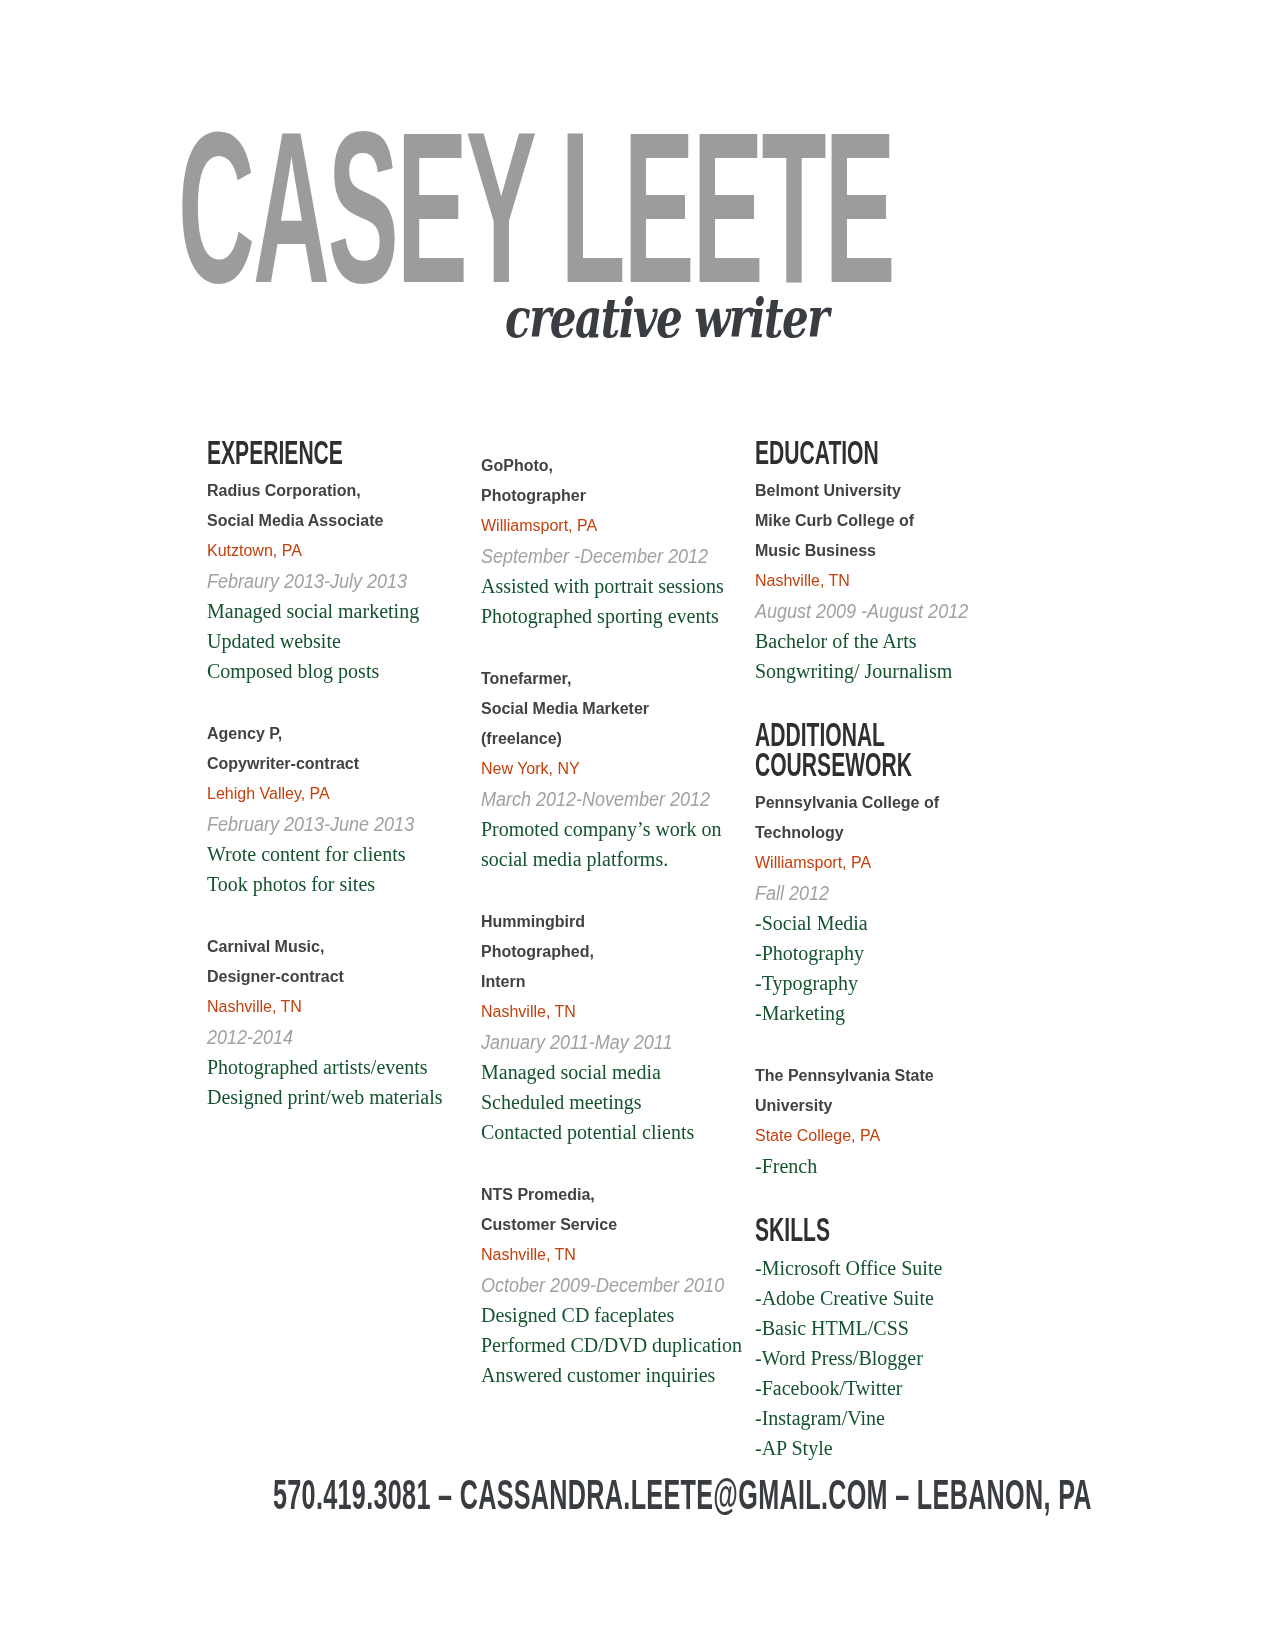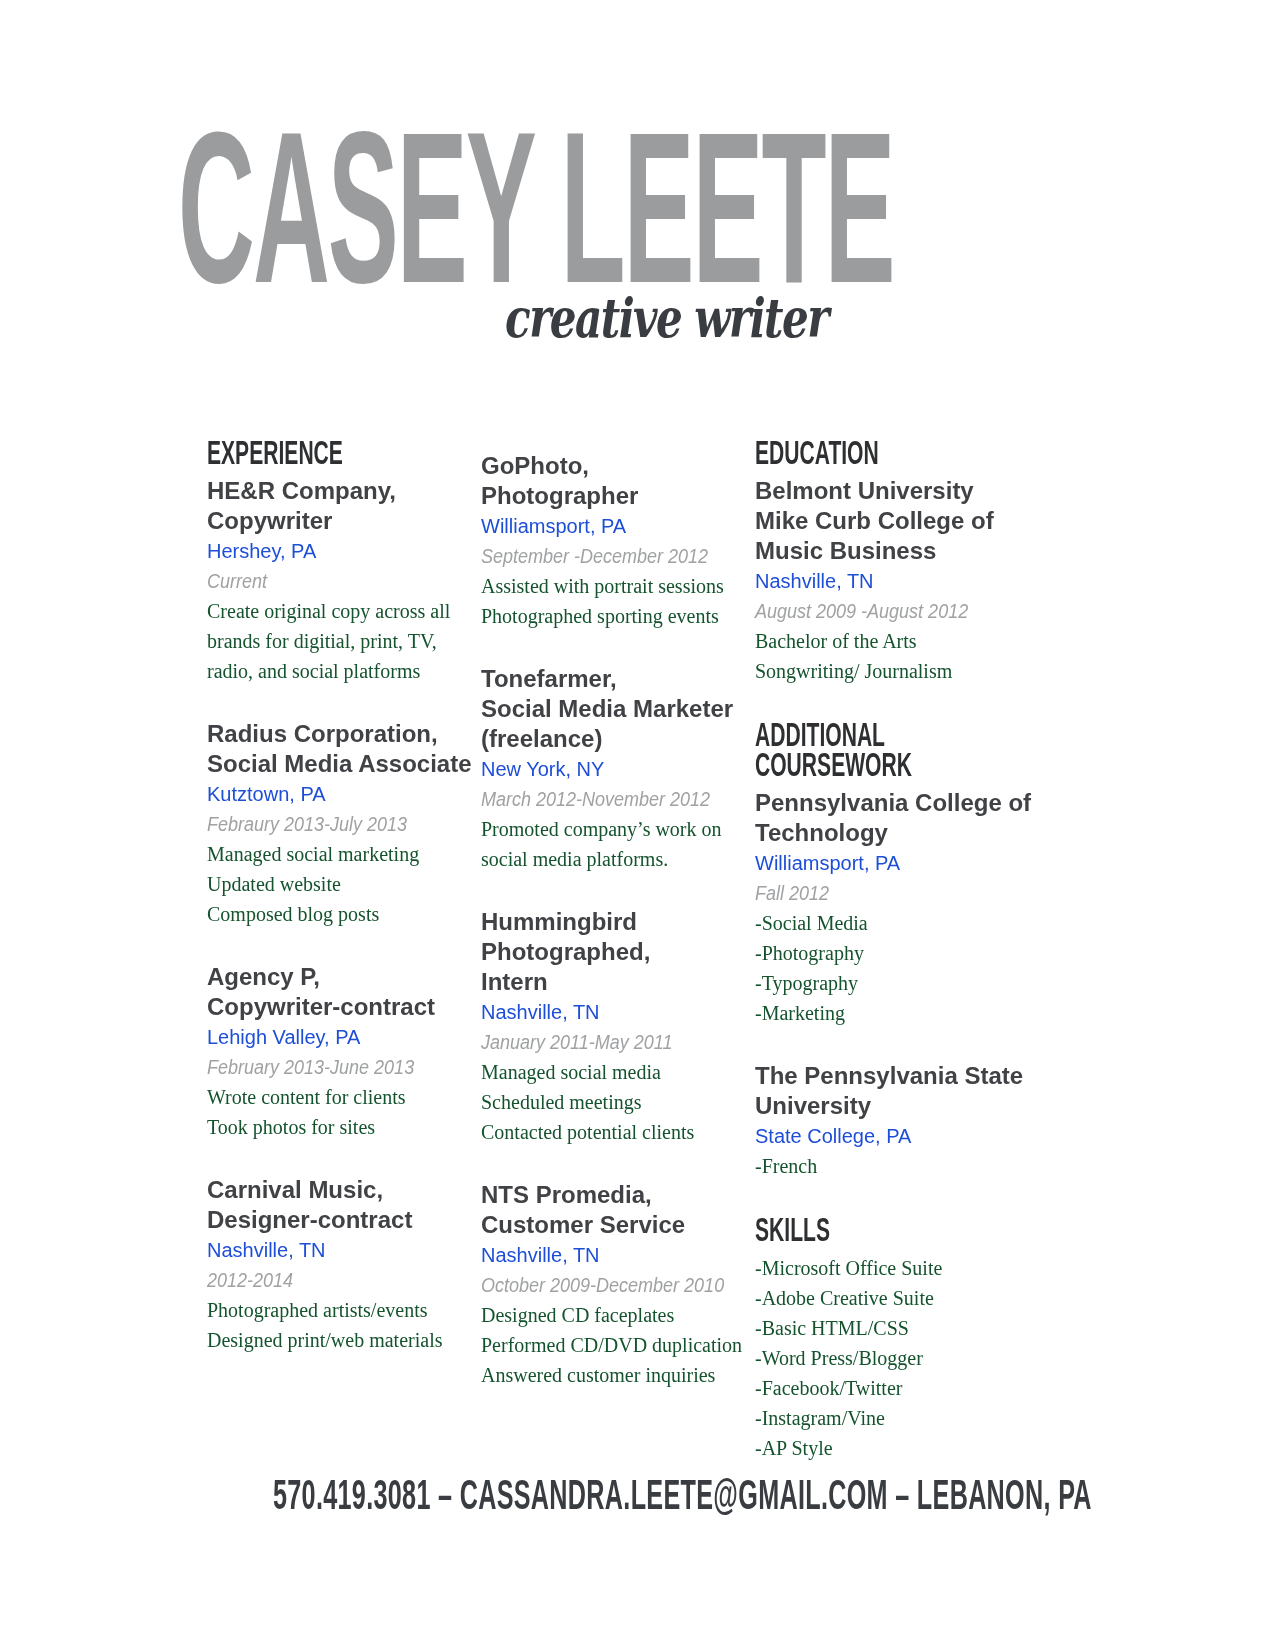--- a/index.html
+++ b/index.html
@@ -54,30 +54,30 @@
     line-height:30px;
     color:#2d2f31;
     letter-spacing:0px;
     transform:scaleX(0.62);
     transform-origin:left top;
     margin-bottom:9px;
   }
   .entry { margin-bottom:33px; }
   .org-line {
     font-weight:700;
-    font-size:24px;
+    font-size:16px;
     line-height:30px;
     color:#404245;
     white-space:nowrap;
   }
   .loc-line {
     font-weight:400;
-    font-size:20px;
-    line-height:30px;
-    color:#1d4ed8;
+    font-size:16px;
+    line-height:30px;
+    color:#c2410c;
     white-space:nowrap;
   }
   .date-line {
     font-style:italic;
     font-weight:400;
     font-size:20px;
     line-height:30px;
     color:#9fa1a3;
     white-space:nowrap;
     transform:scaleX(0.9);
@@ -118,29 +118,20 @@
     <div class="big-name">CASEY LEETE</div>
     <div class="tagline-row">
       <span class="tagline">creative writer</span>
     </div>
   </div>
 
   <div class="content">
     <div class="col col-0">
         <div class="resume-section">
           <div class="section-heading">EXPERIENCE</div>
-          <div class="entry">
-            <div class="org-line">HE&amp;R Company,</div>
-            <div class="org-line">Copywriter</div>
-            <div class="loc-line">Hershey, PA</div>
-            <div class="date-line">Current</div>
-            <div class="detail-line">Create original copy across all</div>
-            <div class="detail-line">brands for digitial, print, TV,</div>
-            <div class="detail-line">radio, and social platforms</div>
-          </div>
           <div class="entry">
             <div class="org-line">Radius Corporation,</div>
             <div class="org-line">Social Media Associate</div>
             <div class="loc-line">Kutztown, PA</div>
             <div class="date-line">Febraury 2013-July 2013</div>
             <div class="detail-line">Managed social marketing</div>
             <div class="detail-line">Updated website</div>
             <div class="detail-line">Composed blog posts</div>
           </div>
           <div class="entry">

